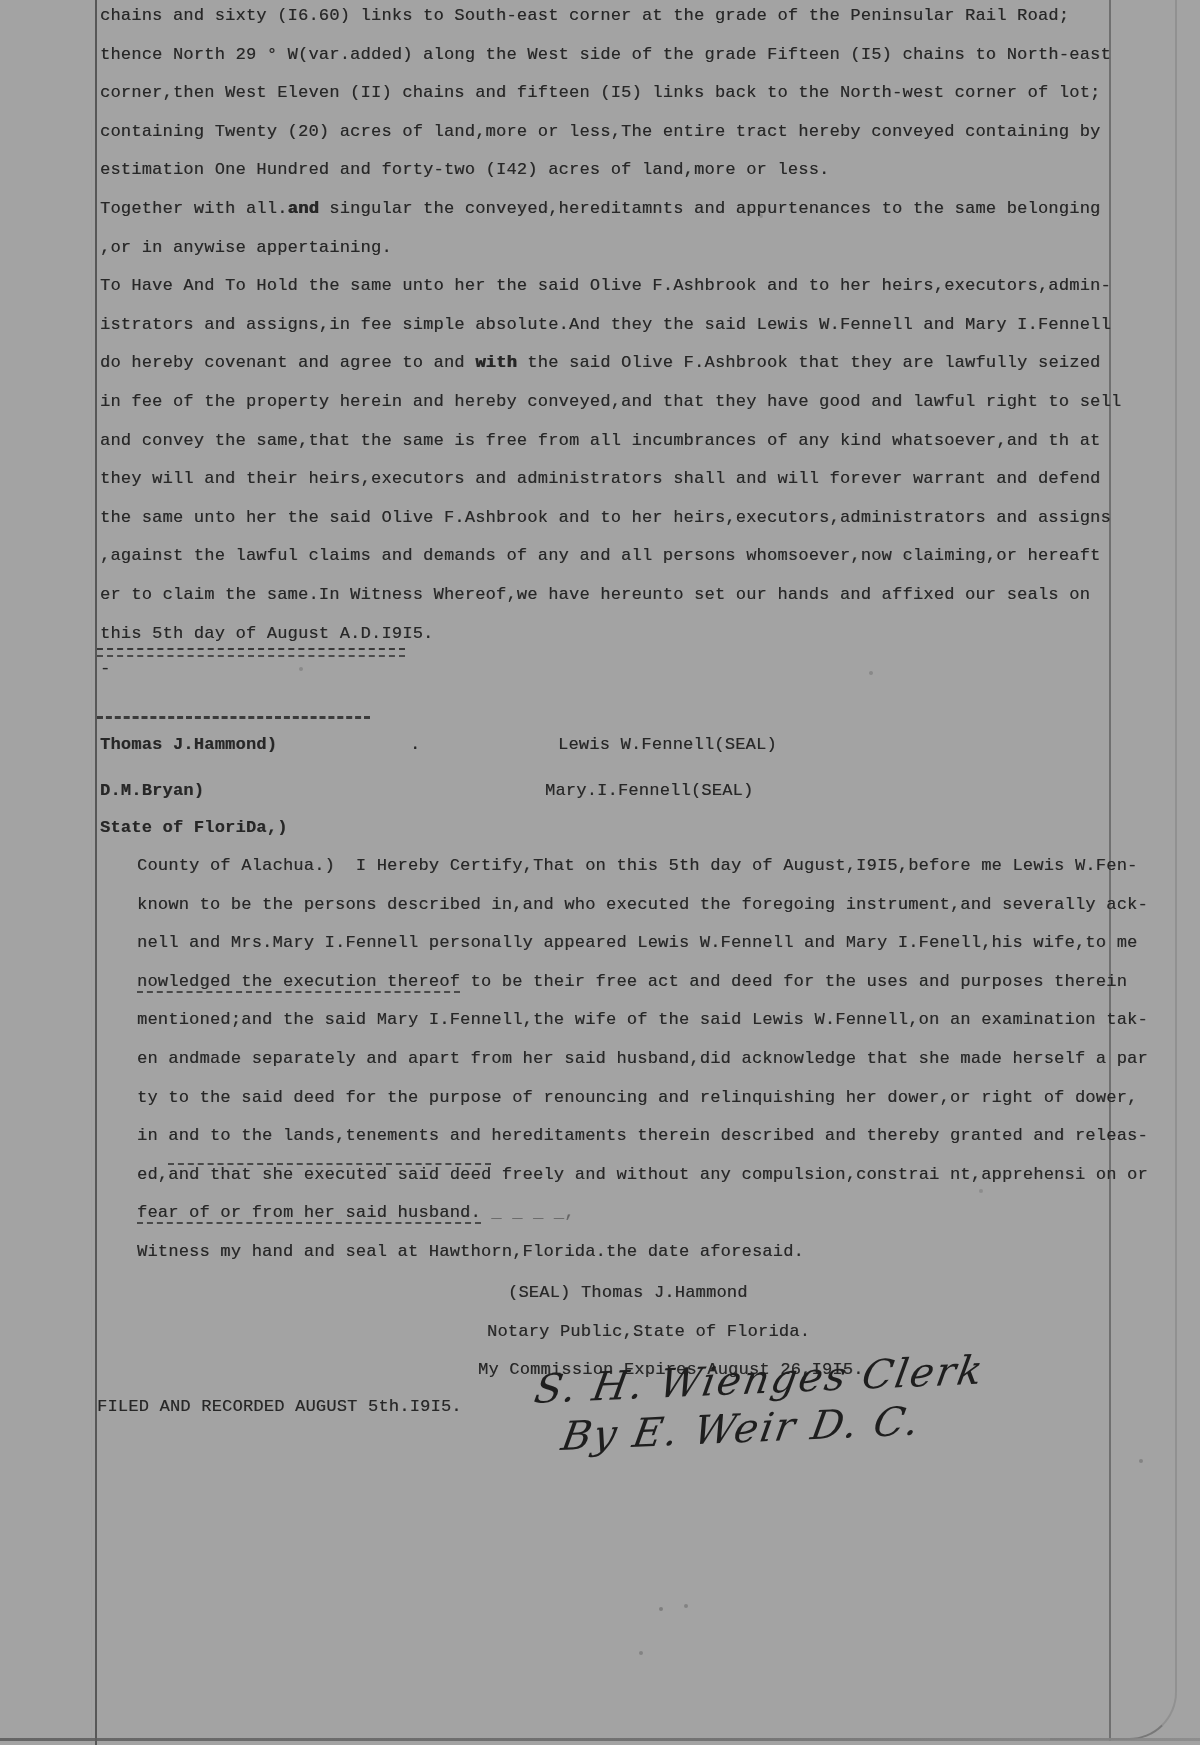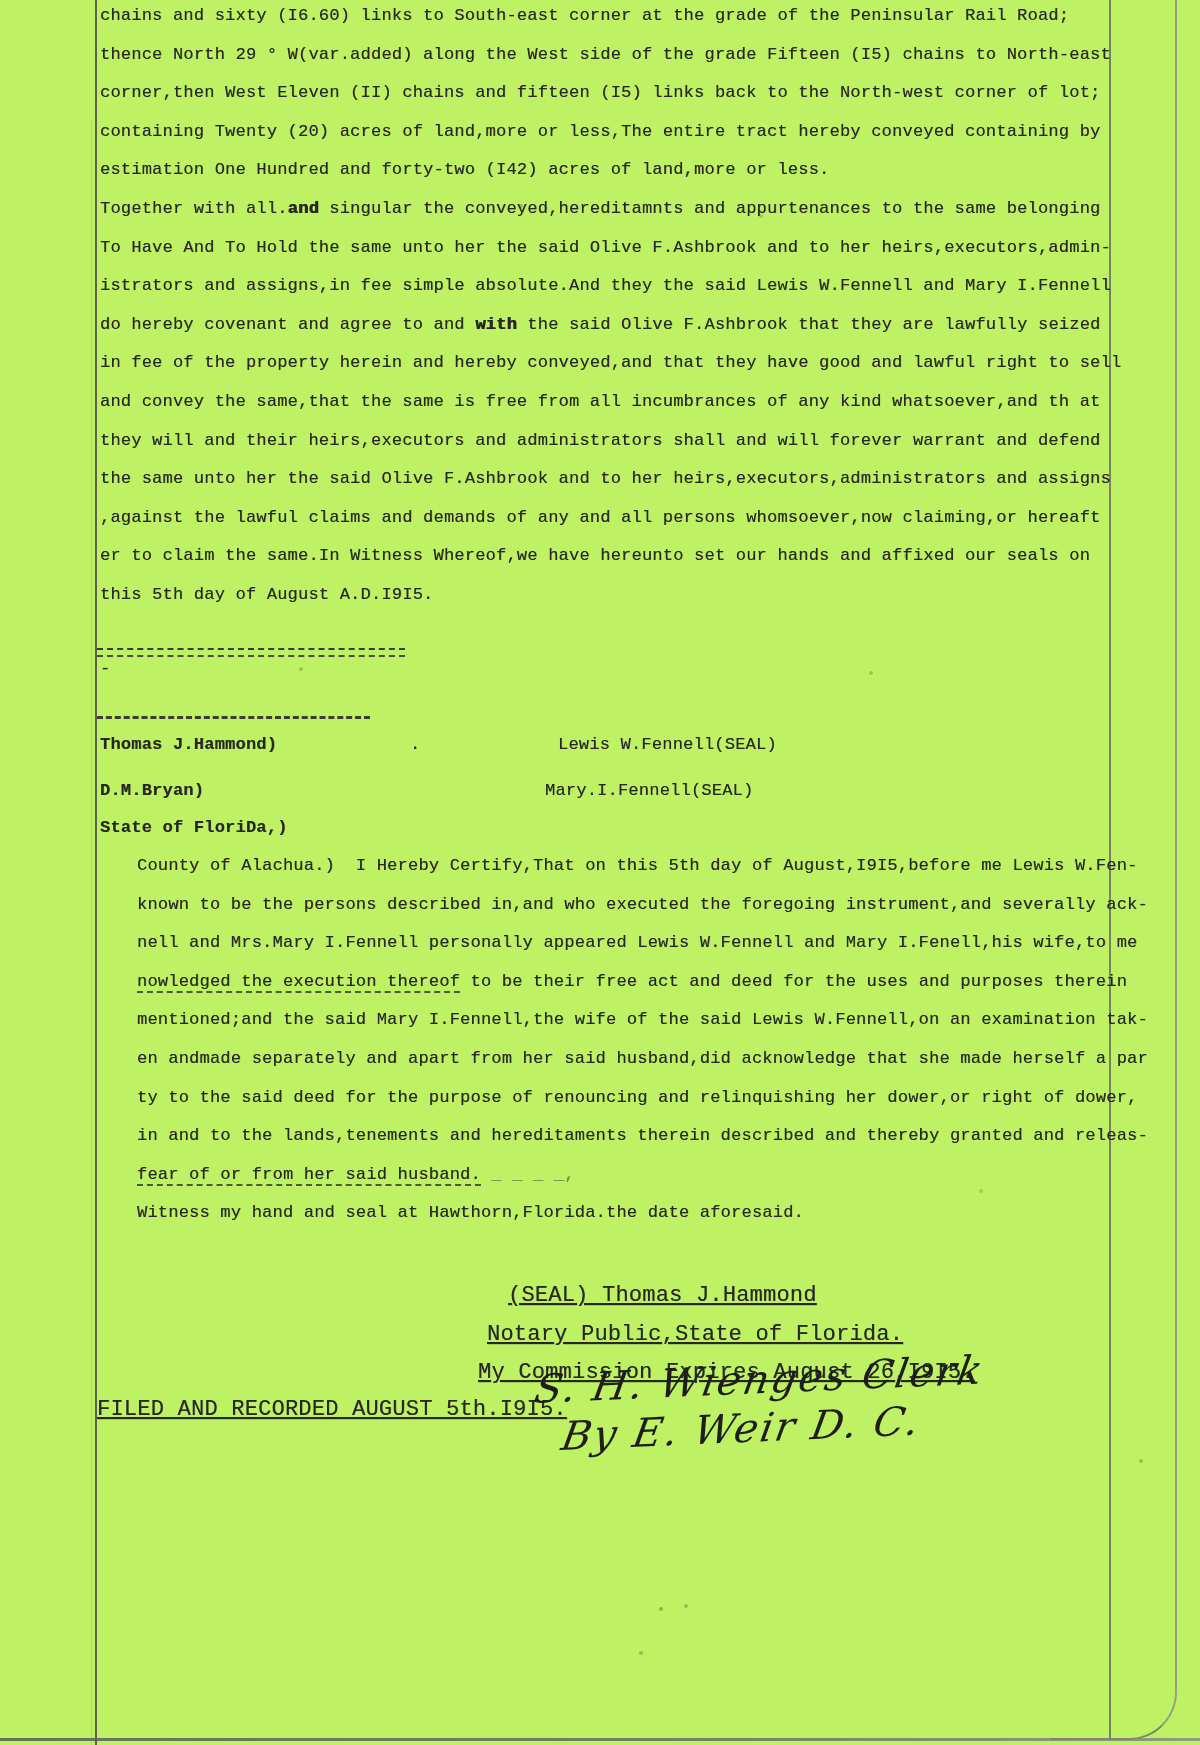--- a/index.html
+++ b/index.html
@@ -1,20 +1,20 @@
 <!DOCTYPE html>
 <html><head>
 <meta charset="utf-8">
 <style>
   html,body{margin:0;padding:0;background:#e9e9e7;}
   .page{
     position:relative;
     width:1200px;height:1745px;
     margin:0 auto;
-    background:#bef264;
+    background:#a3a3a3;
     overflow:hidden;
     font-family:"Liberation Mono","DejaVu Sans Mono",monospace;
     color:#272727;
   }
   
   .rule-left{
     position:absolute;left:95px;top:0;bottom:0;width:2px;
     background:#4a4a4a;opacity:.85;
   }
   .rule-left::after{
@@ -73,22 +73,22 @@
   }
   .divider.single{border-bottom:none;height:3px;border-top-width:3px;}
   
   .sig-row{position:absolute;left:0;white-space:pre;}
   .sig-left{position:absolute;left:0;white-space:pre;font-weight:bold;}
   .sig-mid{position:absolute;left:310px;white-space:pre;}
   .sig-right{position:absolute;left:458px;white-space:pre;text-align:right;}
   .sig-row.r2 .sig-right{left:445px;}
   .sig-row .tline{display:inline;}
   
-  .close-line{position:absolute;white-space:pre;font-size:22px;letter-spacing:.22px;
-    text-shadow:.4px .4px .5px rgba(25,25,25,.45);text-decoration:underline;}
+  .close-line{position:absolute;white-space:pre;font-size:17px;letter-spacing:.22px;
+    text-shadow:.4px .4px .5px rgba(25,25,25,.45);}
   
   .handwriting{
     position:absolute;
     font-family:"DejaVu Serif","Liberation Serif",serif;
     font-style:italic;
     font-size:40px;
     color:#1e1e1e;
     letter-spacing:2px;
     transform:skewX(-12deg) rotate(-2.5deg);
     transform-origin:left center;
@@ -106,20 +106,21 @@
   <div class="bottom-edge"></div>
   <div class="specks"></div>
 
   <div class="tsec" style="top:-3px;">
       <div class="tline">chains and sixty (I6.60) links to South-east corner at the grade of the Peninsular Rail Road;</div>
       <div class="tline">thence North 29 ° W(var.added) along the West side of the grade Fifteen (I5) chains to North-east</div>
       <div class="tline">corner,then West Eleven (II) chains and fifteen (I5) links back to the North-west corner of lot;</div>
       <div class="tline">containing Twenty (20) acres of land,more or less,The entire tract hereby conveyed containing by</div>
       <div class="tline">estimation One Hundred and forty-two (I42) acres of land,more or less.</div>
       <div class="tline"><span>Together with all.</span><span class="seg-b">and</span><span> singular the conveyed,hereditamnts and appurtenances to the same belonging</span></div>
+      <div class="tline">,or in anywise appertaining.</div>
       <div class="tline">To Have And To Hold the same unto her the said Olive F.Ashbrook and to her heirs,executors,admin-</div>
       <div class="tline">istrators and assigns,in fee simple absolute.And they the said Lewis W.Fennell and Mary I.Fennell</div>
       <div class="tline"><span>do hereby covenant and agree to and </span><span class="seg-b">with</span><span> the said Olive F.Ashbrook that they are lawfully seized</span></div>
       <div class="tline">in fee of the property herein and hereby conveyed,and that they have good and lawful right to sell</div>
       <div class="tline">and convey the same,that the same is free from all incumbrances of any kind whatsoever,and th at</div>
       <div class="tline">they will and their heirs,executors and administrators shall and will forever warrant and defend</div>
       <div class="tline">the same unto her the said Olive F.Ashbrook and to her heirs,executors,administrators and assigns</div>
       <div class="tline">,against the lawful claims and demands of any and all persons whomsoever,now claiming,or hereaft</div>
       <div class="tline">er to claim the same.In Witness Whereof,we have hereunto set our hands and affixed our seals on</div>
       <div class="tline">this 5th day of August A.D.I9I5.</div>
@@ -141,20 +142,21 @@
 
   <div class="tsec" style="top:847px;margin-left:37px;">
       <div class="tline">County of Alachua.)  I Hereby Certify,That on this 5th day of August,I9I5,before me Lewis W.Fen-</div>
       <div class="tline">known to be the persons described in,and who executed the foregoing instrument,and severally ack-</div>
       <div class="tline">nell and Mrs.Mary I.Fennell personally appeared Lewis W.Fennell and Mary I.Fenell,his wife,to me</div>
       <div class="tline"><span class="seg-du">nowledged the execution thereof</span><span> to be their free act and deed for the uses and purposes therein</span></div>
       <div class="tline">mentioned;and the said Mary I.Fennell,the wife of the said Lewis W.Fennell,on an examination tak-</div>
       <div class="tline">en andmade separately and apart from her said husband,did acknowledge that she made herself a par</div>
       <div class="tline">ty to the said deed for the purpose of renouncing and relinquishing her dower,or right of dower,</div>
       <div class="tline">in and to the lands,tenements and hereditaments therein described and thereby granted and releas-</div>
+      <div class="tline"><span>ed,</span><span class="seg-do">and that she executed said deed</span><span> freely and without any compulsion,constrai nt,apprehensi on or</span></div>
       <div class="tline"><span class="seg-du">fear of or from her said husband.</span><span class="seg-dim"> _ _ _ _,</span></div>
       <div class="tline">Witness my hand and seal at Hawthorn,Florida.the date aforesaid.</div>
     </div>
 
   <div>
     <div class="close-line" style="top:1283px;left:508px;position:absolute;">(SEAL) Thomas J.Hammond</div>
     <div class="close-line" style="top:1322px;left:487px;position:absolute;">Notary Public,State of Florida.</div>
     <div class="close-line" style="top:1360px;left:478px;position:absolute;">My Commission Expires August 26,I9I5.</div>
   </div>
 

